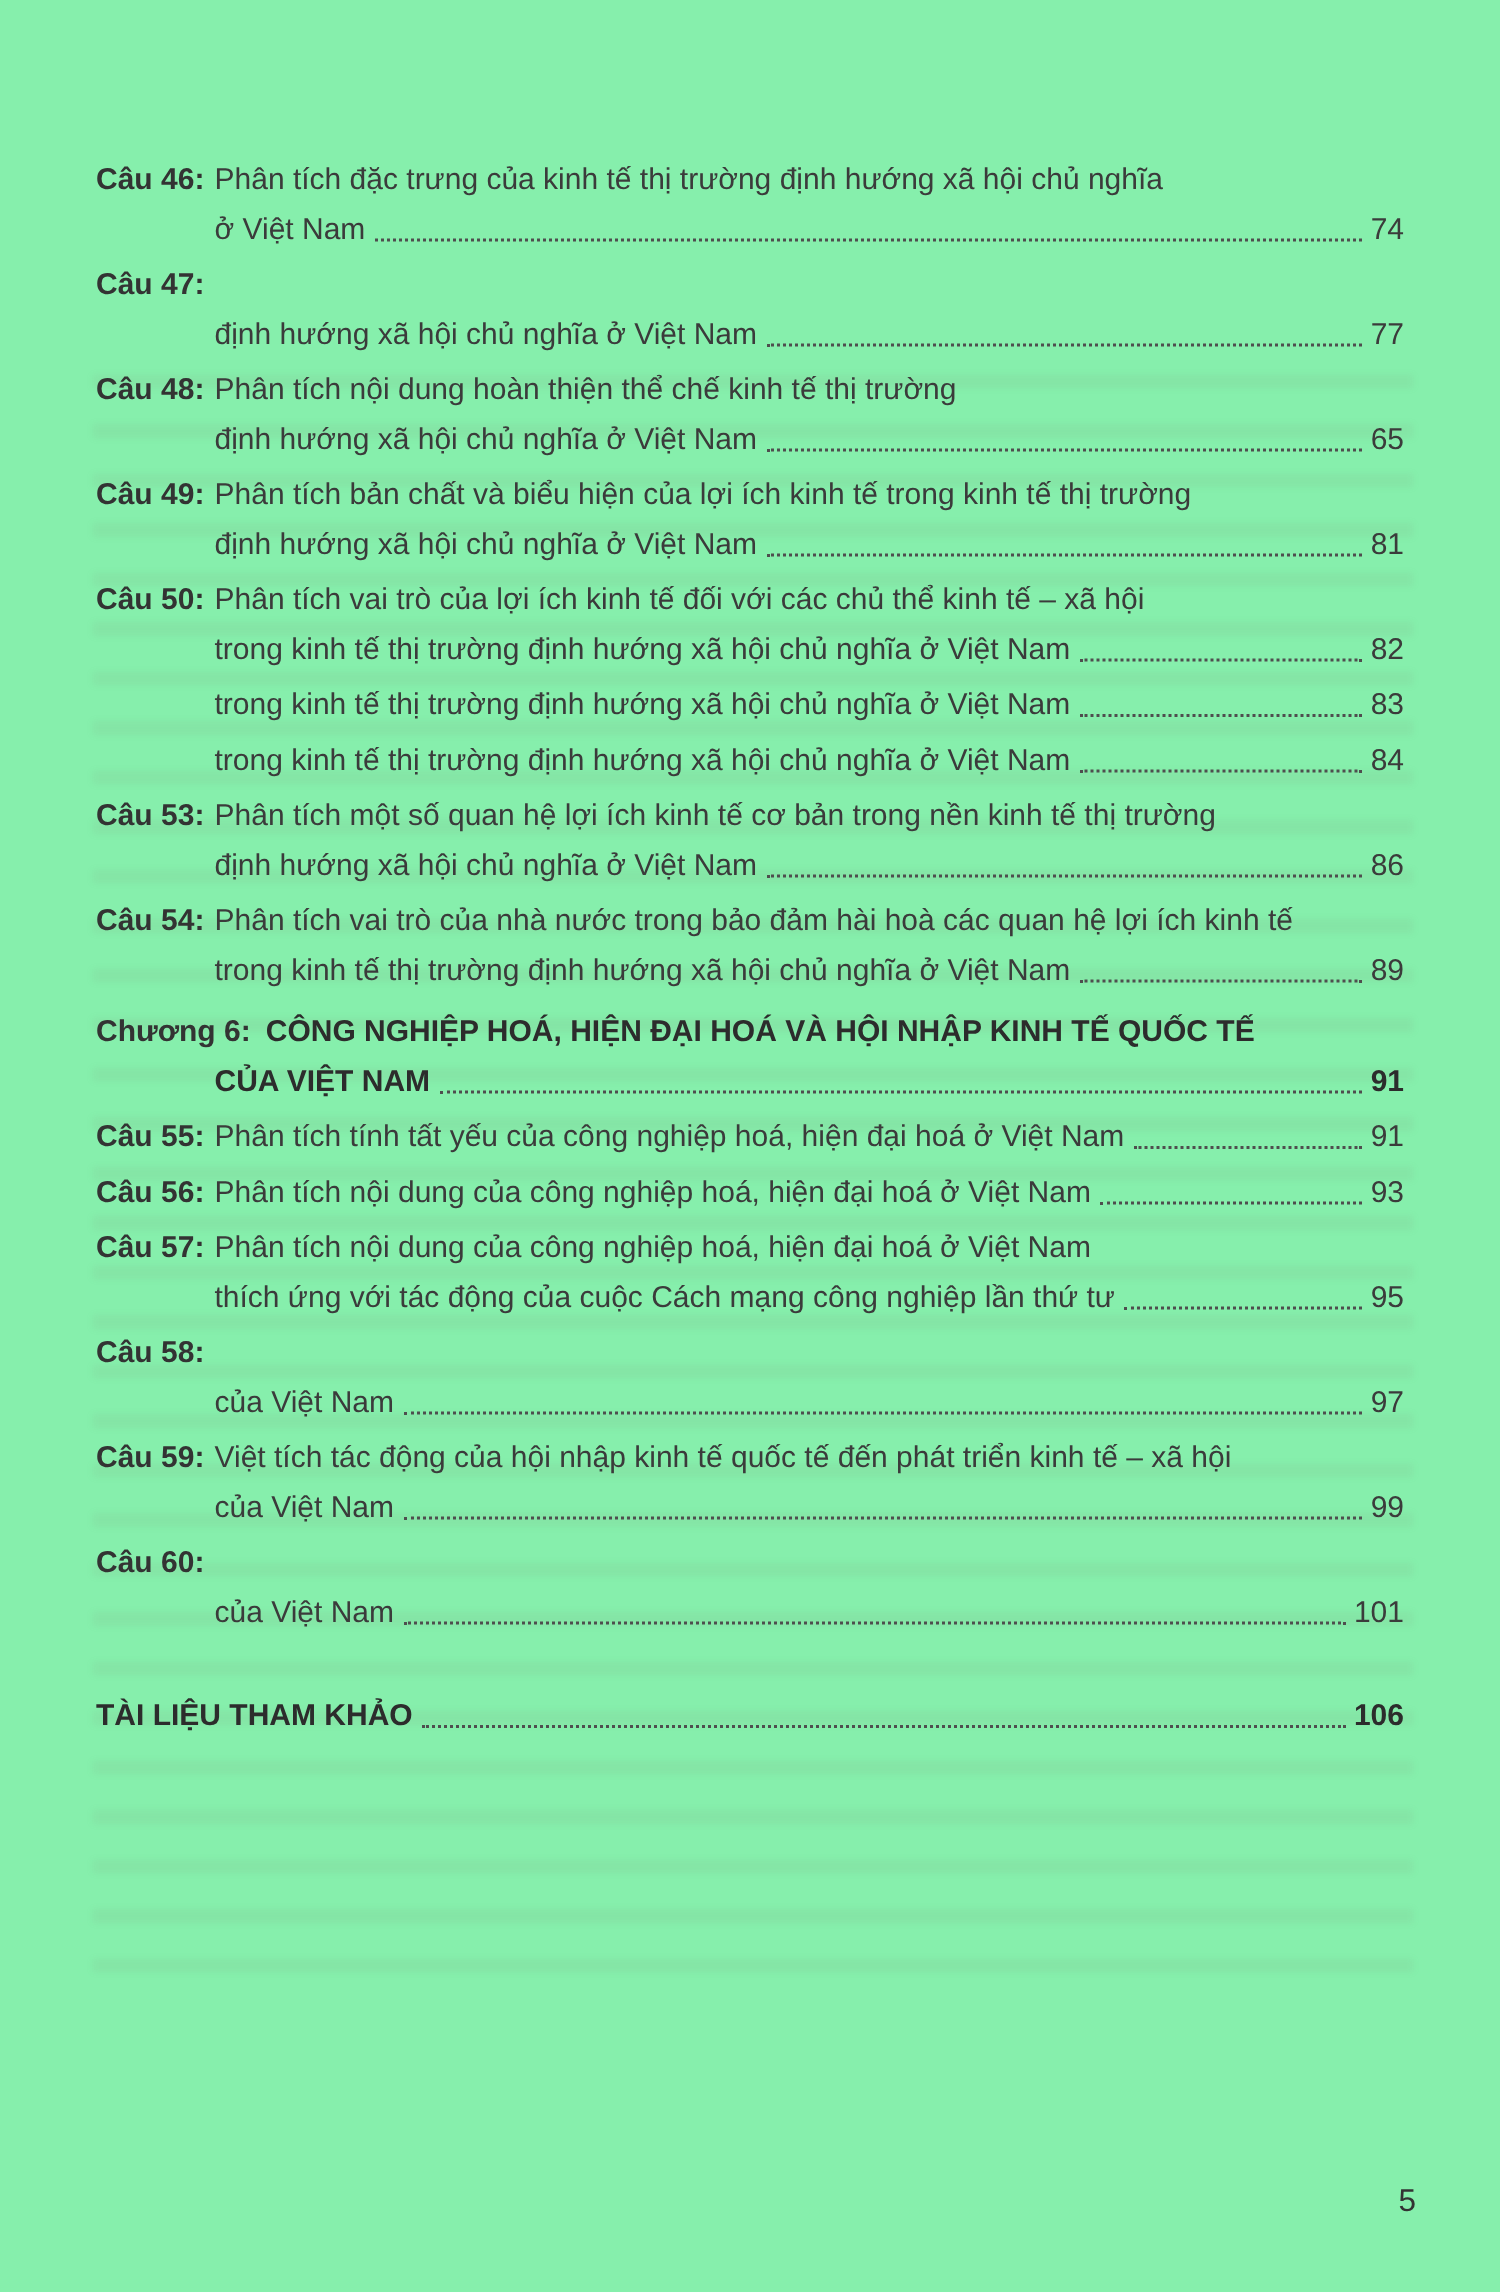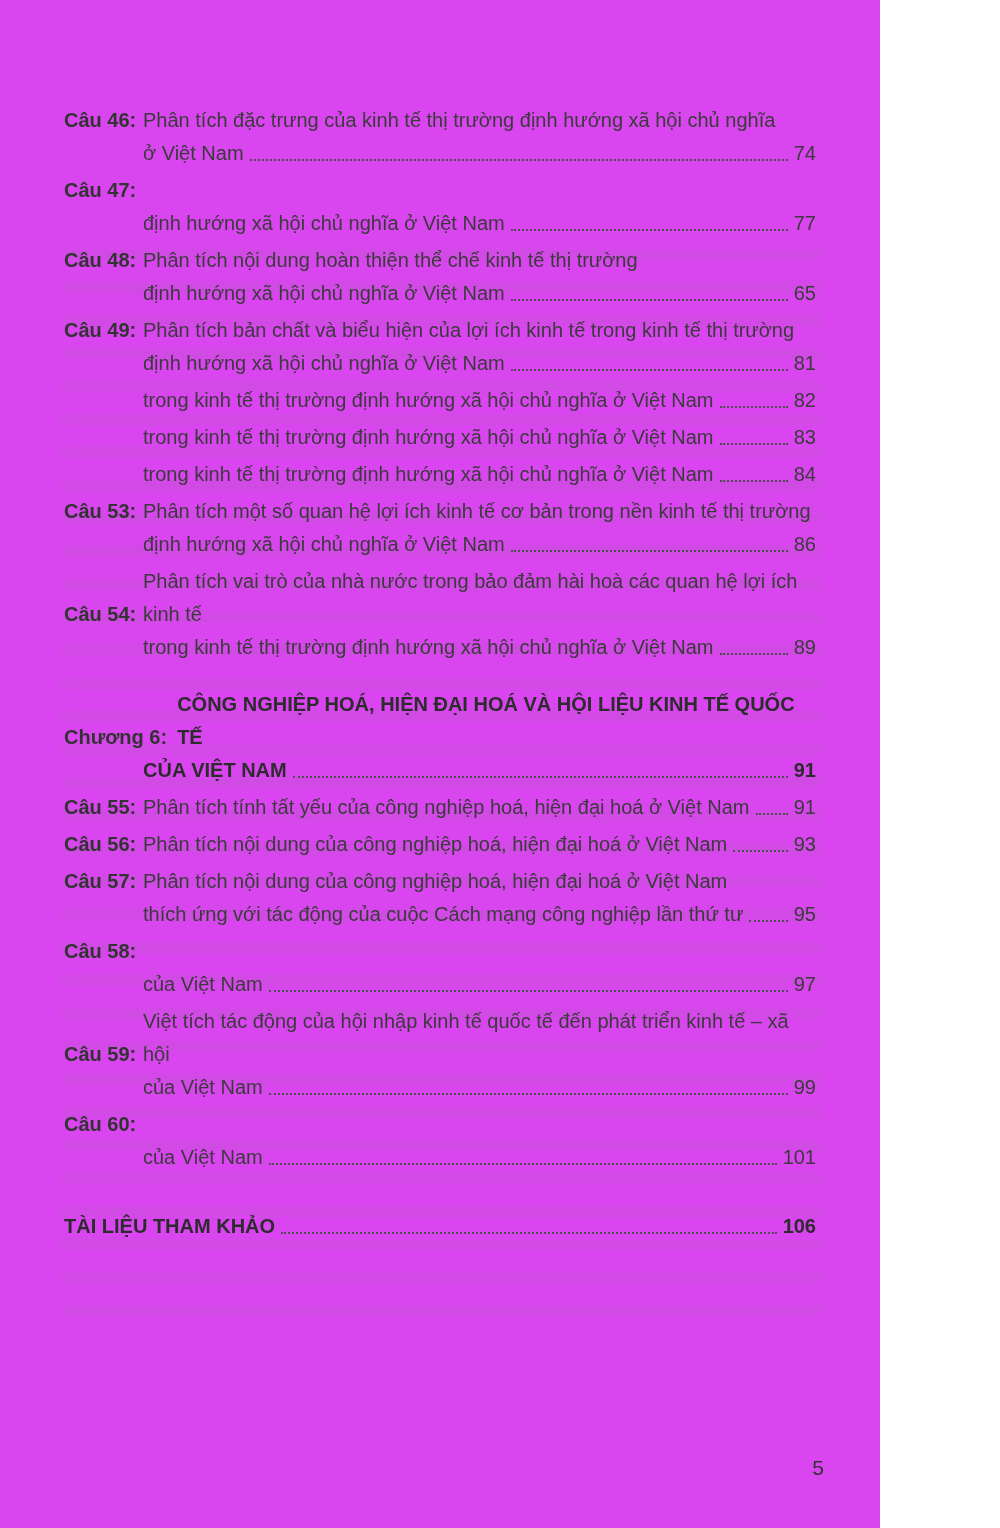--- a/index.html
+++ b/index.html
@@ -4,23 +4,23 @@
 <title>Table of Contents</title>
 <style>
   * { margin: 0; padding: 0; box-sizing: border-box; }
   html, body { width: 1000px; }
   body {
     font-family: "Liberation Sans", "DejaVu Sans", sans-serif;
     background: #ffffff;
   }
   .page {
     position: relative;
-    width: 880px;
+    width: 1000px;
     height: 1528px;
-    background: #d946ef;
+    background: #86efac;
     overflow: hidden;
   }
   
   .bleed {
     position: absolute;
     left: 62px; right: 58px; top: 250px; bottom: 200px;
     background: repeating-linear-gradient(
       to bottom,
       rgba(118, 128, 108, 0.085) 0 9px,
       rgba(0, 0, 0, 0) 9px 33px
@@ -29,21 +29,21 @@
     pointer-events: none;
   }
   .toc {
     position: relative;
     padding: 104px 64px 0 64px;
     color: #3b3b3b;
     font-size: 20px;
   }
   .entry { margin-bottom: 4px; }
   .entry.chapter {
-    margin-top: 24px;
+    margin-top: 8px;
     font-weight: bold;
     color: #2c2c2c;
   }
   .entry.reference {
     margin-top: 36px;
     font-weight: bold;
     color: #2c2c2c;
   }
   .row {
     display: flex;
@@ -125,20 +125,24 @@
         </div>
         <div class="row">
           <span class="indent"></span>
           <span class="text">định hướng xã hội chủ nghĩa ở Việt Nam</span>
           <span class="leader"></span>
           <span class="pagenum">81</span>
         </div>
       </div>
       <div class="entry question">
         <div class="row">
+          <span class="label">Câu 50:</span>
+          <span class="text">Phân tích vai trò của lợi ích kinh tế đối với các chủ thể kinh tế – xã hội</span>
+        </div>
+        <div class="row">
           <span class="indent"></span>
           <span class="text">trong kinh tế thị trường định hướng xã hội chủ nghĩa ở Việt Nam</span>
           <span class="leader"></span>
           <span class="pagenum">82</span>
         </div>
       </div>
       <div class="entry question">
         <div class="row">
           <span class="indent"></span>
           <span class="text">trong kinh tế thị trường định hướng xã hội chủ nghĩa ở Việt Nam</span>
@@ -174,21 +178,21 @@
         <div class="row">
           <span class="indent"></span>
           <span class="text">trong kinh tế thị trường định hướng xã hội chủ nghĩa ở Việt Nam</span>
           <span class="leader"></span>
           <span class="pagenum">89</span>
         </div>
       </div>
       <div class="entry chapter">
         <div class="row">
           <span class="label">Chương 6:</span>
-          <span class="text">CÔNG NGHIỆP HOÁ, HIỆN ĐẠI HOÁ VÀ HỘI LIỆU KINH TẾ QUỐC TẾ</span>
+          <span class="text">CÔNG NGHIỆP HOÁ, HIỆN ĐẠI HOÁ VÀ HỘI NHẬP KINH TẾ QUỐC TẾ</span>
         </div>
         <div class="row">
           <span class="indent"></span>
           <span class="text">CỦA VIỆT NAM</span>
           <span class="leader"></span>
           <span class="pagenum">91</span>
         </div>
       </div>
       <div class="entry question">
         <div class="row">

